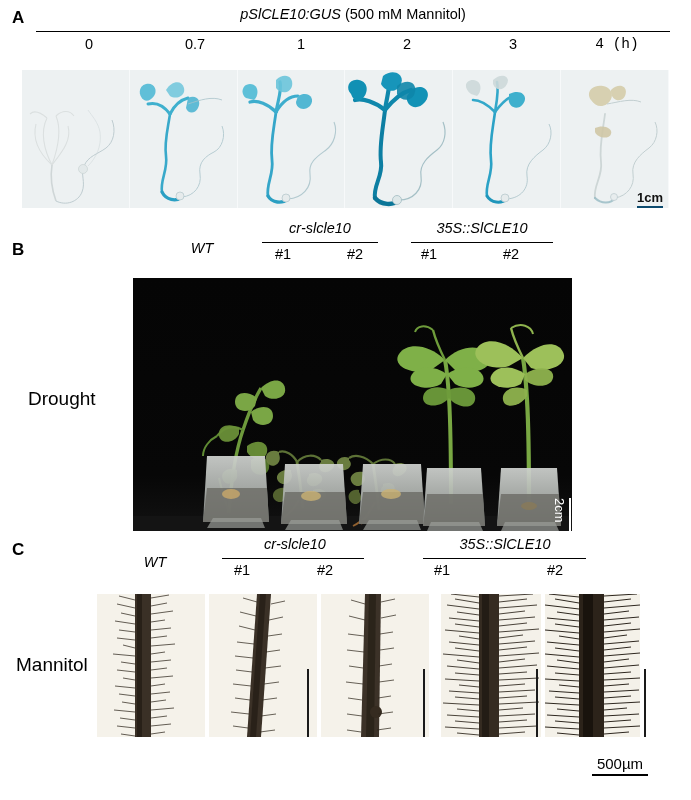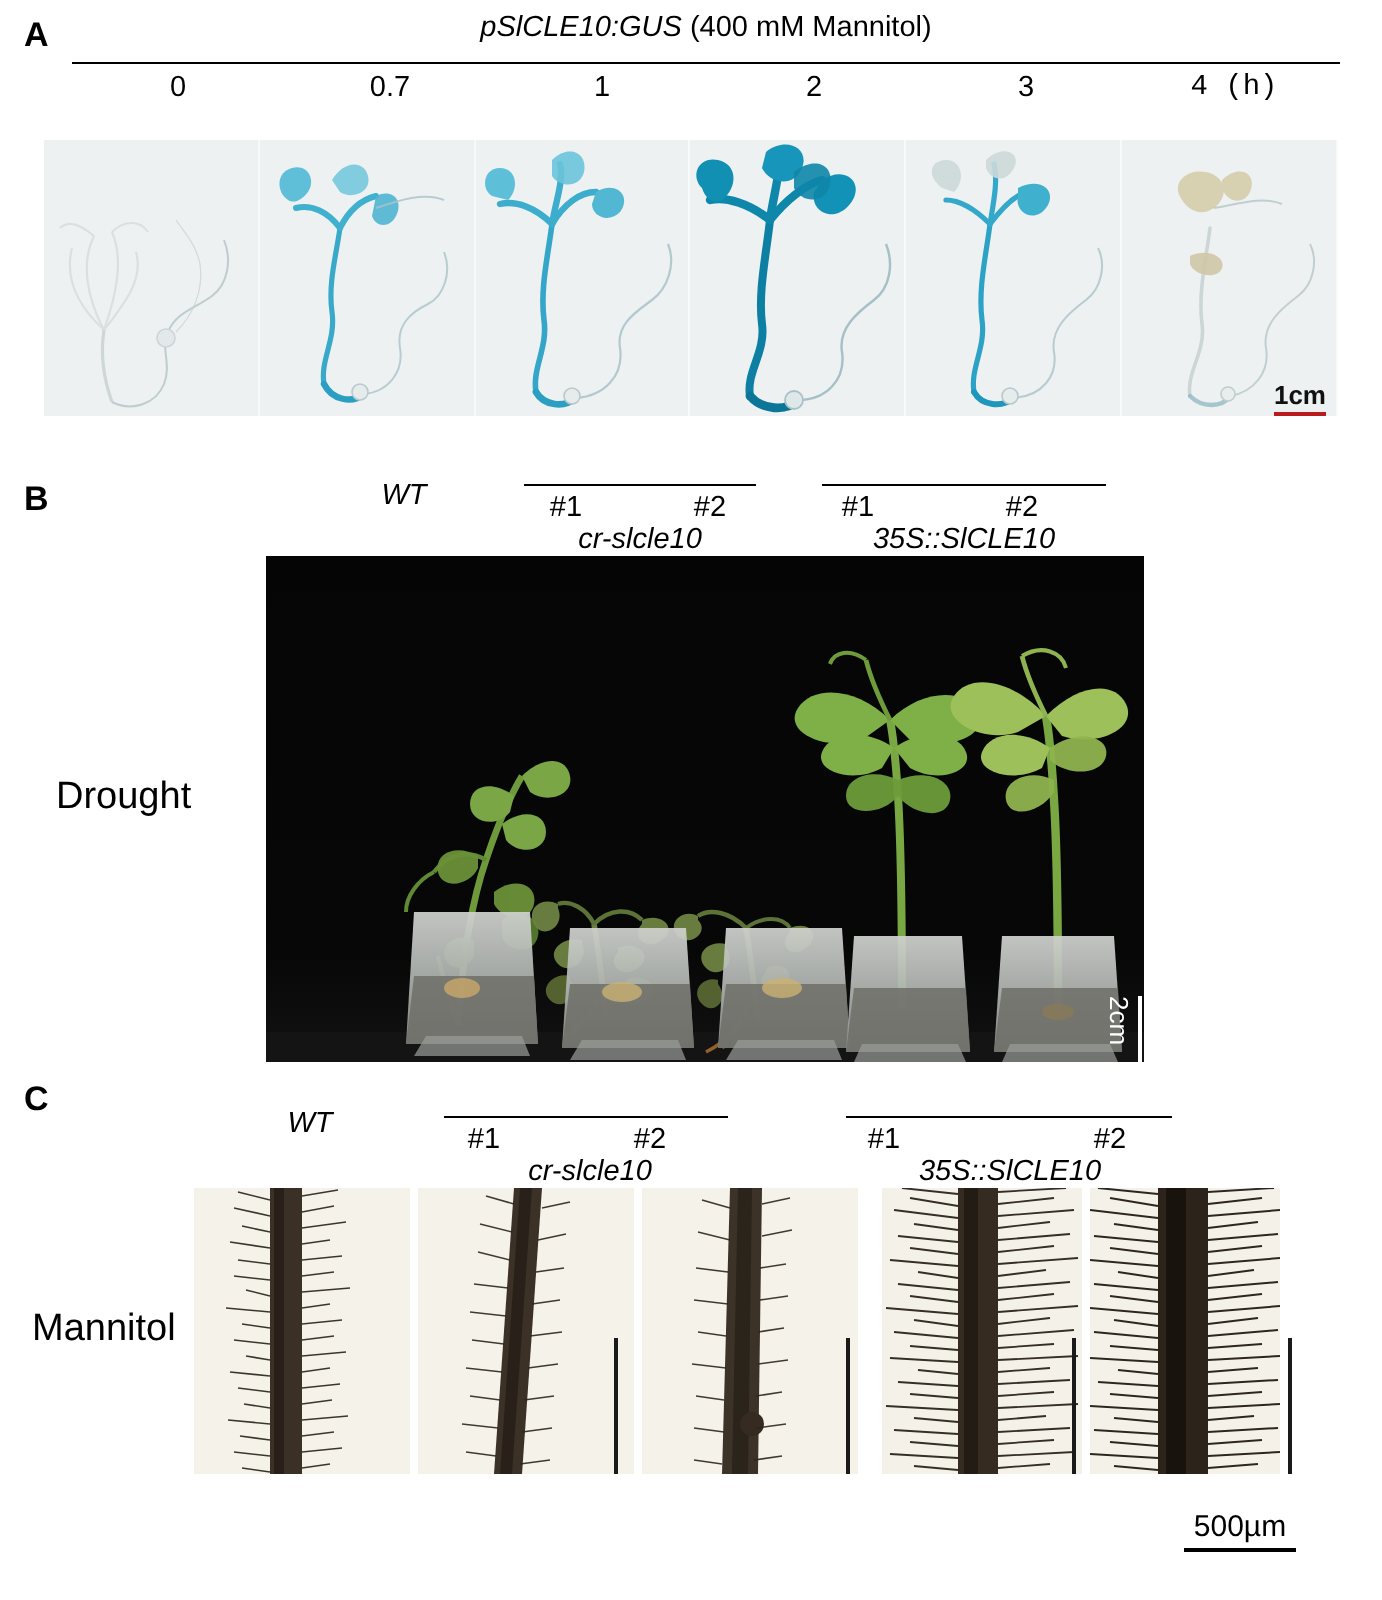--- a/index.html
+++ b/index.html
@@ -73,31 +73,30 @@
   }
   .aCell:last-child { border-right: none; }
   .scaleA {
     position: absolute;
     right: 6px; bottom: 4px;
     font-size: 13px;
     font-weight: bold;
     color: #111;
     line-height: 1;
   }
-  .scaleA u { text-decoration: none; border-bottom: 2px solid #b91c1c; padding-bottom:1px;margin-top:44px;}
+  .scaleA u { text-decoration: none; border-bottom: 2px solid #0c4a6e; padding-bottom:1px;margin-top:44px;}
 
   
   #panelB { position: absolute; left: 0; top: 218px; width: 691px; height: 316px; }
   #panelB .hdr { position: absolute; left: 0; top: 0; width: 691px; height: 58px; }
   .grpLabel {
     position: absolute;
     text-align: center;
     font-size: 14.5px;
     font-style: italic;
-    margin-top: 42px;
   }
   .grpRule {
     position: absolute;
     height: 0;
     border-top: 1.4px solid #000;
   }
   .subLabel {
     position: absolute;
     text-align: center;
     font-size: 14.5px;
@@ -168,21 +167,21 @@
 </head>
 <body>
 
 <div class="figure">
 
   <div id="panelA">
 
     <div class="panel-letter" style="left:12px; top:8px;">A</div>
 
     <div class="title">
-      <span class="ital">pSlCLE10:GUS</span><span> (400 mM Mannitol)</span>
+      <span class="ital">pSlCLE10:GUS</span><span> (500 mM Mannitol)</span>
     </div>
 
     <div class="rule"></div>
 
     <div class="ticks">
       <div class="tick" style="left:0px;   width:106px;">0</div>
       <div class="tick" style="left:106px; width:106px;">0.7</div>
       <div class="tick" style="left:212px; width:106px;">1</div>
       <div class="tick" style="left:318px; width:106px;">2</div>
       <div class="tick" style="left:424px; width:106px;">3</div>

